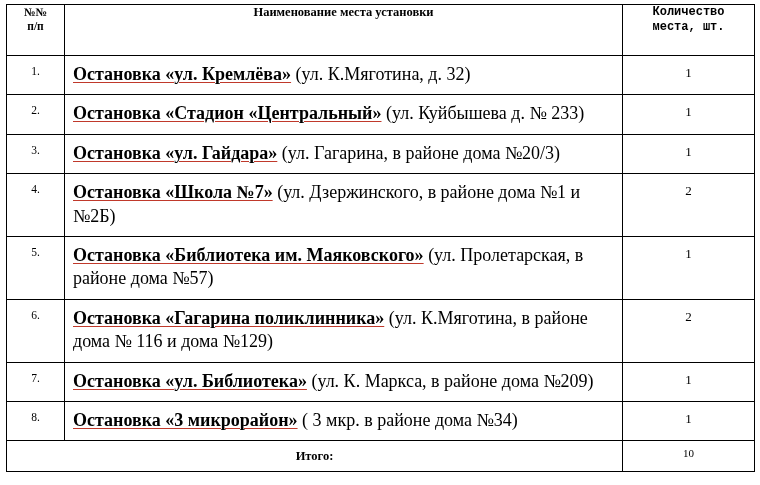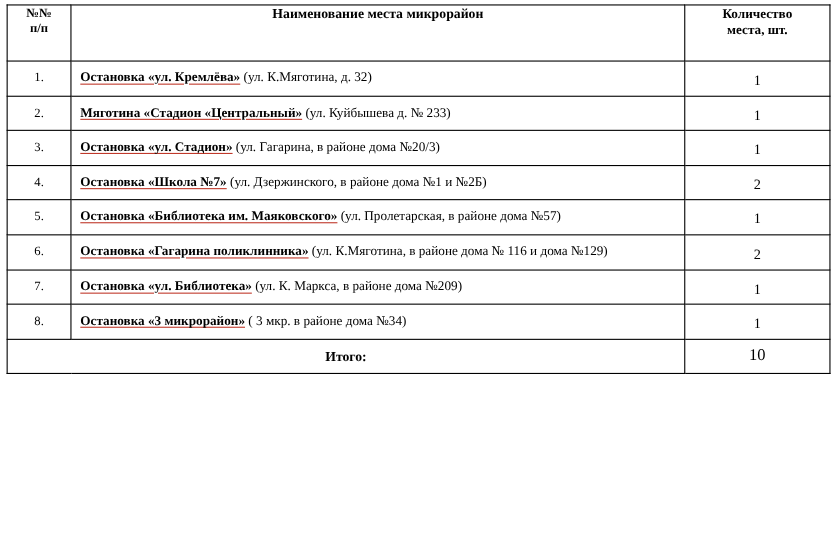--- a/index.html
+++ b/index.html
@@ -48,31 +48,32 @@
     height: 50px;
   }
   thead th.h-num {
     font-size: 11.5px;
   }
   thead th.h-name {
     font-size: 12.5px;
   }
   thead th.h-qty {
     font-size: 12px;
+    font-family: Liberation Mono, monospace;
   }
   .hdr-line { display: block; }
 
   
   tbody td.td-num {
     text-align: center;
     font-size: 11.5px;
     padding-top: 9px;
   }
   tbody td.td-name {
-    font-size: 12px;
+    font-size: 18px;
     line-height: 1.3;
     padding: 7px 6px 8px 8px;
   }
   tbody td.td-qty {
     text-align: center;
     font-size: 13px;
     padding-top: 9px;
   }
   .stop-name {
     font-weight: bold;
@@ -87,62 +88,62 @@
   
   tr.tall td { }
   tfoot td.tf-label {
     text-align: center;
     font-weight: bold;
     font-size: 12.5px;
     padding: 8px 4px 7px 4px;
   }
   tfoot td.tf-total {
     text-align: center;
-    font-size: 15px;
+    font-size: 11px;
     padding: 6px 4px 7px 4px;
     margin-top: 24px;
   }
 </style>
 </head>
 <body>
 
 <div class="page">
   <table class="install-table">
     <colgroup>
       <col class="c-num">
       <col class="c-name">
       <col class="c-qty">
     </colgroup>
     <thead>
       <tr>
         <th class="h-num">
           <span class="hdr-line">№№</span>
           <span class="hdr-line">п/п</span>
         </th>
-        <th class="h-name">Наименование места микрорайон</th>
+        <th class="h-name">Наименование места установки</th>
         <th class="h-qty">
           <span class="hdr-line">Количество</span>
           <span class="hdr-line">места, шт.</span>
         </th>
       </tr>
     </thead>
     <tbody>
       <tr>
         <td class="td-num">1.</td>
         <td class="td-name"><span class="stop-name">Остановка «ул. Кремлёва»</span><span class="stop-addr"> (ул. К.Мяготина, д. 32)</span></td>
         <td class="td-qty">1</td>
       </tr>
       <tr>
         <td class="td-num">2.</td>
-        <td class="td-name"><span class="stop-name">Мяготина «Стадион «Центральный»</span><span class="stop-addr"> (ул. Куйбышева д. № 233)</span></td>
+        <td class="td-name"><span class="stop-name">Остановка «Стадион «Центральный»</span><span class="stop-addr"> (ул. Куйбышева д. № 233)</span></td>
         <td class="td-qty">1</td>
       </tr>
       <tr>
         <td class="td-num">3.</td>
-        <td class="td-name"><span class="stop-name">Остановка «ул. Стадион»</span><span class="stop-addr"> (ул. Гагарина, в районе дома №20/3)</span></td>
+        <td class="td-name"><span class="stop-name">Остановка «ул. Гайдара»</span><span class="stop-addr"> (ул. Гагарина, в районе дома №20/3)</span></td>
         <td class="td-qty">1</td>
       </tr>
       <tr class="tall">
         <td class="td-num">4.</td>
         <td class="td-name"><span class="stop-name">Остановка «Школа №7»</span><span class="stop-addr"> (ул. Дзержинского, в районе дома №1 и №2Б)</span></td>
         <td class="td-qty">2</td>
       </tr>
       <tr class="tall">
         <td class="td-num">5.</td>
         <td class="td-name"><span class="stop-name">Остановка «Библиотека им. Маяковского»</span><span class="stop-addr"> (ул. Пролетарская, в районе дома №57)</span></td>

